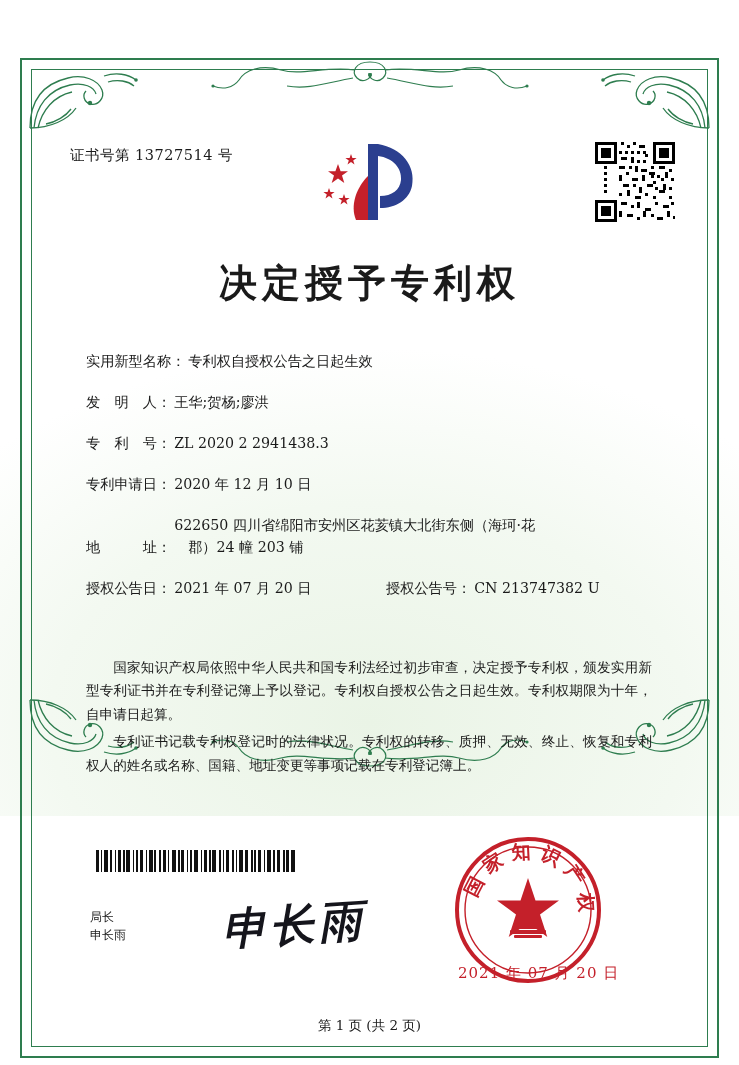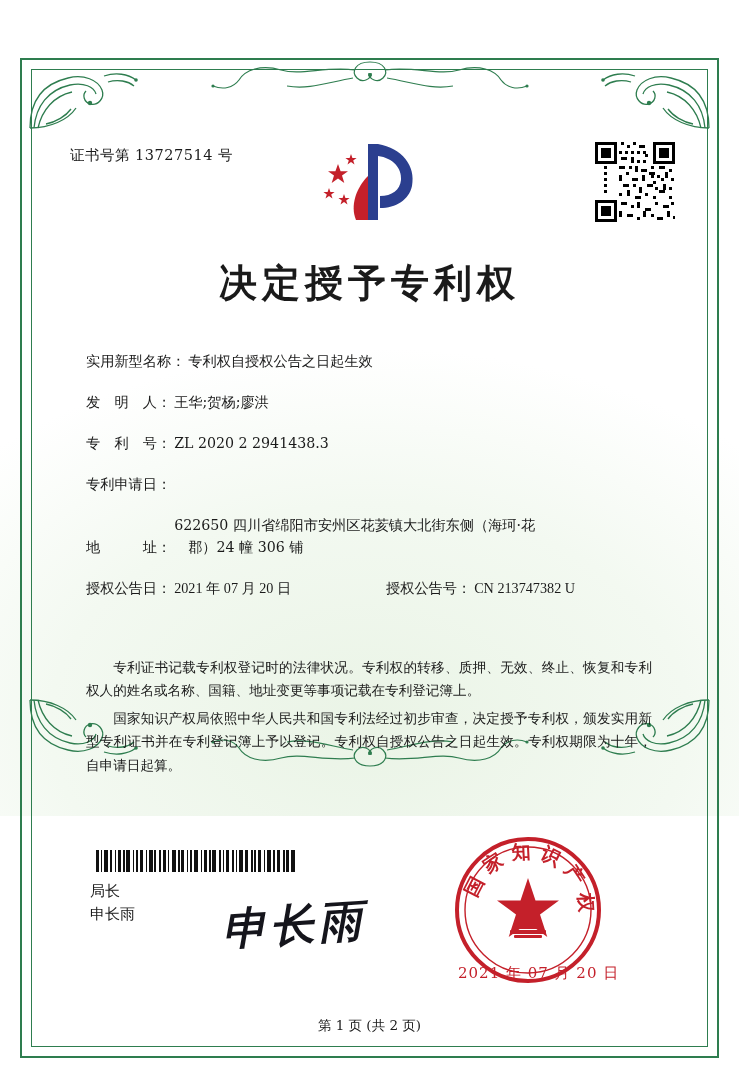--- a/index.html
+++ b/index.html
@@ -123,21 +123,21 @@
     flex: 0 0 auto;
   }
   .field .val {
     flex: 1 1 auto;
     padding-left: 3px;
   }
   .field .val .second-line {
     display: block;
     padding-left: 14px;
   }
-  .field.pub { margin-bottom: 14px; font-family: Liberation Serif, serif; }
+  .field.pub { margin-bottom: 14px; }
   .pub-row {
     display: flex;
     width: 100%;
     align-items: baseline;
   }
   .pub-left { flex: 0 0 300px; display: flex; }
   .pub-right { display: flex; }
 
   
   .paras {
@@ -164,22 +164,22 @@
   }
   .barcode i {
     display: block;
     background: #111;
     height: 100%;
   }
 
   
   .sig-labels {
     position: absolute;
-    left: 90px; top: 844px;
-    font-size: 15px;
+    left: 90px; top: 872px;
+    font-size: 12px;
     line-height: 1.5;
   }
   .sig-hand {
     position: absolute;
     left: 222px; top: 860px;
     font-size: 44px;
     font-family: "DejaVu Serif", "Liberation Serif", serif;
     font-weight: bold;
     font-style: italic;
     letter-spacing: 4px;
@@ -431,49 +431,50 @@
       <span class="val">王华;贺杨;廖洪</span>
     </div>
 
     <div class="field">
       <span class="lbl">专　利　号：</span>
       <span class="val">ZL 2020 2 2941438.3</span>
     </div>
 
     <div class="field">
       <span class="lbl">专利申请日：</span>
+      <span class="val">2020 年 12 月 10 日</span>
     </div>
 
 
     <div class="field">
       <span class="lbl">地　　　址：</span>
       <span class="val">
         <span>622650 四川省绵阳市安州区花荄镇大北街东侧（海珂·花</span>
-        <span class="second-line">郡）24 幢 306 铺</span>
+        <span class="second-line">郡）24 幢 203 铺</span>
       </span>
     </div>
 
     <div class="field pub">
       <div class="pub-row">
         <div class="pub-left">
           <span class="lbl">授权公告日：</span>
           <span class="val">2021 年 07 月 20 日</span>
         </div>
         <div class="pub-right">
           <span class="lbl">授权公告号：</span>
           <span class="val">CN 213747382 U</span>
         </div>
       </div>
     </div>
 
   </div>
 
   <div class="paras">
+    <p>国家知识产权局依照中华人民共和国专利法经过初步审查，决定授予专利权，颁发实用新型专利证书并在专利登记簿上予以登记。专利权自授权公告之日起生效。专利权期限为十年，自申请日起算。</p>
     <p>专利证书记载专利权登记时的法律状况。专利权的转移、质押、无效、终止、恢复和专利权人的姓名或名称、国籍、地址变更等事项记载在专利登记簿上。</p>
-    <p>国家知识产权局依照中华人民共和国专利法经过初步审查，决定授予专利权，颁发实用新型专利证书并在专利登记簿上予以登记。专利权自授权公告之日起生效。专利权期限为十年，自申请日起算。</p>
   </div>
 
   <div class="barcode">
     <i style="width:3px"></i>
       <i style="width:2px;background:transparent"></i>
       <i style="width:1px"></i>
       <i style="width:2px;background:transparent"></i>
     <i style="width:4px"></i>
       <i style="width:2px;background:transparent"></i>
       <i style="width:2px"></i>

